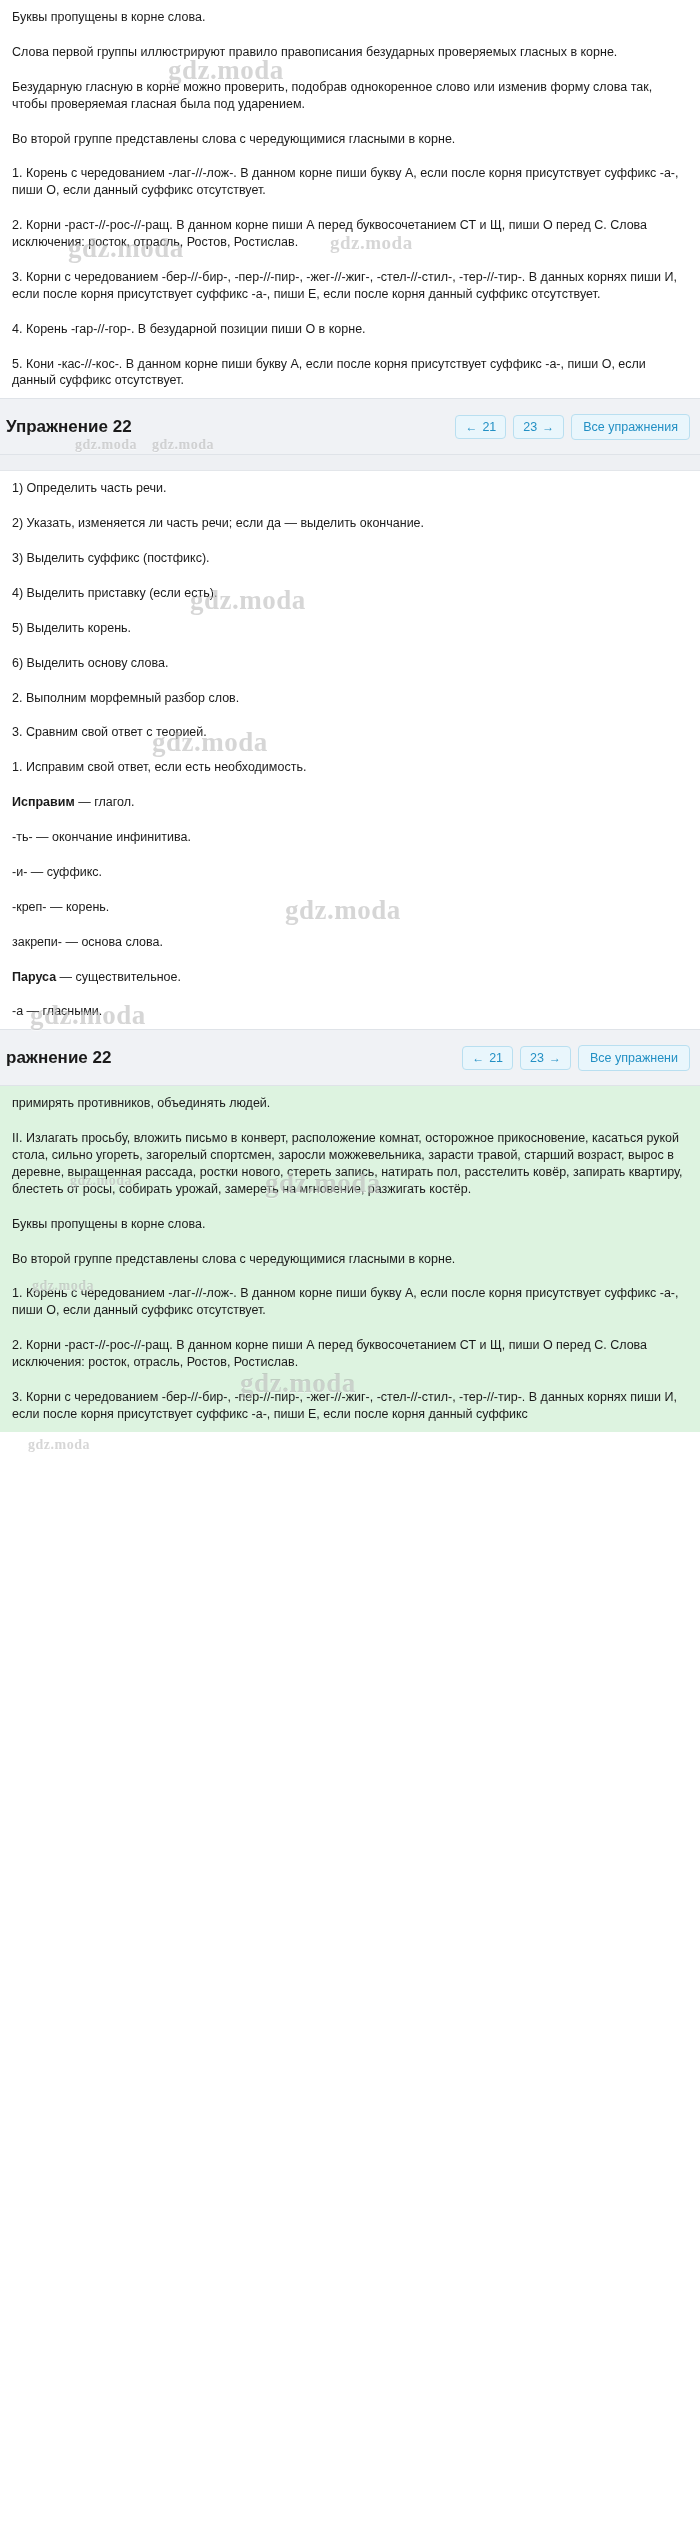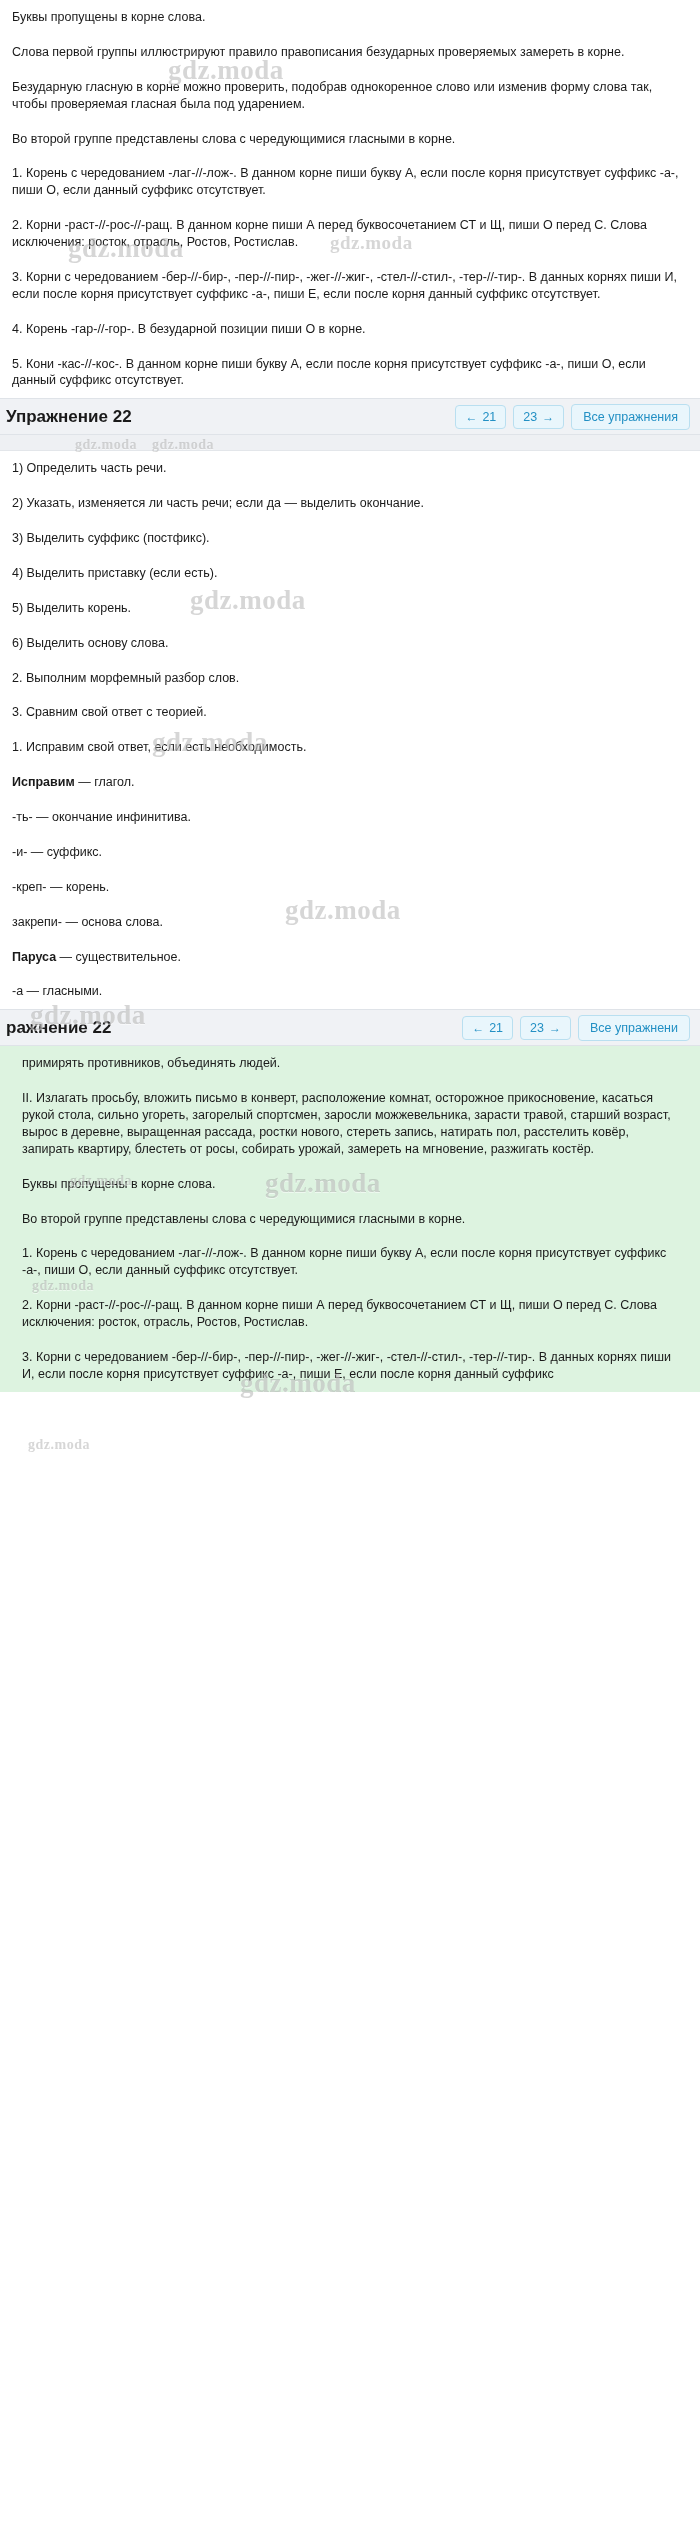--- a/index.html
+++ b/index.html
@@ -8,21 +8,21 @@
     padding: 0;
     width: 700px;
     background: #ffffff;
     font-family: "Liberation Sans", sans-serif;
   }
   body { position: relative; width: 700px; height: 2536px; overflow: hidden; }
 
   .page { position: relative; width: 700px; }
 
   .section-white { background: #ffffff; padding: 0 8px; }
-  .section-green { background: #ddf3e0; padding: 0 18px; }
+  .section-green { background: #ddf3e0; padding: 0 8px; }
 
   p.line {
     margin: 0;
     padding: 9px 4px 9px 4px;
     font-size: 12.5px;
     line-height: 1.35;
     color: #1a1a1a;
   }
 
   .bold { font-weight: bold; }
@@ -41,21 +41,21 @@
   .wm.big { font-size: 27px; }
   .wm.mid { font-size: 19px; }
   .wm.sm  { font-size: 14px; }
 
   
   .exercise-bar {
     position: relative;
     background: #f0f2f5;
     border-top: 1px solid #dfe3e8;
     border-bottom: 1px solid #dfe3e8;
-    height: 37px;
+    height: 57px;
     display: flex;
     align-items: center;
     padding: 0 10px;
   }
   .exercise-title {
     font-size: 17px;
     font-weight: bold;
     color: #1a1a1a;
     flex: 0 0 auto;
     margin-left: -4px;
@@ -89,21 +89,21 @@
     border-bottom: 1px solid #e3e6ea;
   }
 </style>
 </head>
 <body>
 
 <div class="page">
 
   <div class="section-white">
     <p class="line">Буквы пропущены в корне слова.</p>
-    <p class="line">Слова первой группы иллюстрируют правило правописания безударных проверяемых замереть в корне.</p>
+    <p class="line">Слова первой группы иллюстрируют правило правописания безударных проверяемых гласных в корне.</p>
     <p class="line">Безударную гласную в корне можно проверить, подобрав однокоренное слово или изменив форму слова так, чтобы проверяемая гласная была под ударением.</p>
     <p class="line">Во второй группе представлены слова с чередующимися гласными в корне.</p>
     <p class="line">1. Корень с чередованием -лаг-//-лож-. В данном корне пиши букву А, если после корня присутствует суффикс -а-, пиши О, если данный суффикс отсутствует.</p>
     <p class="line">2. Корни -раст-//-рос-//-ращ. В данном корне пиши А перед буквосочетанием СТ и Щ, пиши О перед С. Слова исключения: росток, отрасль, Ростов, Ростислав.</p>
     <p class="line">3. Корни с чередованием -бер-//-бир-, -пер-//-пир-, -жег-//-жиг-, -стел-//-стил-, -тер-//-тир-. В данных корнях пиши И, если после корня присутствует суффикс -а-, пиши Е, если после корня данный суффикс отсутствует.</p>
     <p class="line">4. Корень -гар-//-гор-. В безударной позиции пиши О в корне.</p>
     <p class="line">5. Кони -кас-//-кос-. В данном корне пиши букву А, если после корня присутствует суффикс -а-, пиши О, если данный суффикс отсутствует.</p>
   </div>
 
   <div class="exercise-bar">

